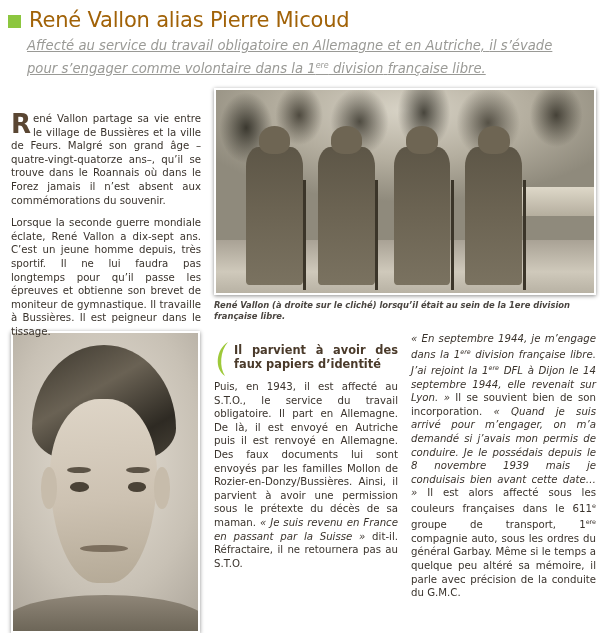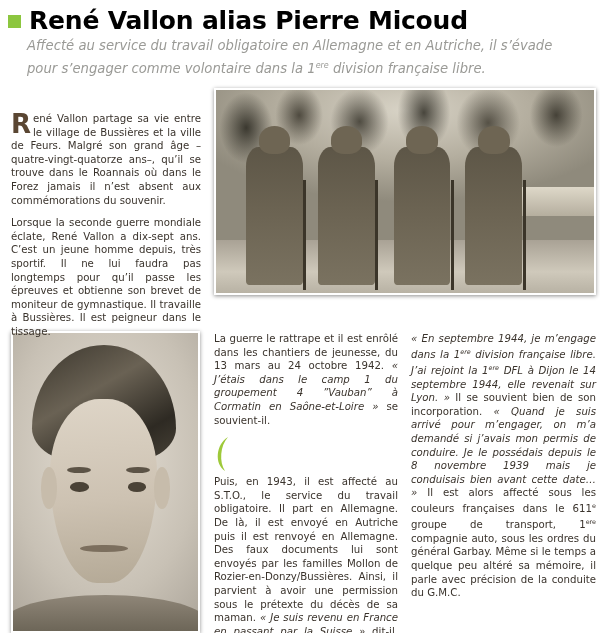--- a/index.html
+++ b/index.html
@@ -15,30 +15,31 @@
   
   .title-row{
     position:absolute;left:8px;top:6px;width:584px;height:28px;
     display:flex;align-items:center;gap:8px;
   }
   .title-bullet{
     width:13px;height:13px;background:#8cc63f;flex:0 0 auto;margin-top:2px;
   }
   .title-text{
     font-family:"DejaVu Sans","Liberation Sans",sans-serif;
-    font-weight:bold;font-size:25px;color:#000000;letter-spacing:-0.2px;
+    font-weight:normal;font-size:21px;color:#a16207;letter-spacing:-0.2px;
     white-space:nowrap;
   }
 
   
   .standfirst{
     position:absolute;left:27px;top:36px;width:545px;
     font-family:"DejaVu Sans","Liberation Sans",sans-serif;
     font-style:italic;font-size:13.2px;line-height:19.5px;
     color:#9a9a96;
+    text-decoration:underline;
   }
   .standfirst sup{font-size:8px;vertical-align:super;}
 
   
   .photo-group{
     position:absolute;left:214px;top:88px;width:382px;height:207px;
     background:
       linear-gradient(165deg,#b9b2a4 0%,#8d8madd 0%),
       #9a9488;
     border:2px solid #ffffff;
@@ -178,20 +179,21 @@
   <div class="photo-group">
     <div class="pg-sky"></div>
     <div class="pg-trees"></div>
     <div class="pg-wall"></div>
     <div class="pg-ground"></div>
     <div class="soldier s1"></div>
     <div class="soldier s2"></div>
     <div class="soldier s3"></div>
     <div class="soldier s4"></div>
   </div>
+  <div class="caption">René Vallon (à droite sur le cliché) lorsqu’il était au sein de la 1ere division française libre.</div>
 
   <div class="photo-portrait">
     <div class="pp-bg"></div>
     <div class="pp-hair"></div>
     <div class="pp-face"></div>
     <div class="pp-ear-l"></div>
     <div class="pp-ear-r"></div>
     <div class="pp-brow-l"></div>
     <div class="pp-brow-r"></div>
     <div class="pp-eye-l"></div>
@@ -203,30 +205,28 @@
   <div class="col col-left">
     <p>
       <span class="dropcap">R</span><span>ené Vallon partage sa vie entre le village de Bussières et la ville de Feurs. Malgré son grand âge –quatre-vingt-quatorze ans–, qu’il se trouve dans le Roannais où dans le Forez jamais il n’est absent aux commémorations du souvenir.</span>
     </p>
     <p>
       <span>Lorsque la seconde guerre mondiale éclate, René Vallon a dix-sept ans. C’est un jeune homme depuis, très sportif. Il ne lui faudra pas longtemps pour qu’il passe les épreuves et obtienne son brevet de moniteur de gymnastique. Il travaille à Bussières. Il est peigneur dans le tissage.</span>
     </p>
   </div>
 
   <div class="col col-mid">
-    <p>
-      <span>La guerre le rattrape et il est enrôlé dans les chantiers de jeunesse, du 13 mars au 24 octobre 1942. </span><i>« J’étais dans le camp 1 du groupement 4 ”Vauban” à Cormatin en Saône-et-Loire »</i><span> se souvient-il.</span>
-    </p>
 
     <div class="subhead">
       <span class="arc">
         <svg width="22" height="36" viewBox="0 0 22 36" xmlns="http://www.w3.org/2000/svg">
           <path d="M16 1 C4 8, 2 28, 13 35 C7 26, 8 10, 16 1 Z" fill="#9ec93a"></path>
         </svg>
       </span>
+      <span class="sh-text">Il parvient à avoir des faux papiers d’identité</span>
     </div>
 
     <p>
       <span>Puis, en 1943, il est affecté au S.T.O., le service du travail obligatoire. Il part en Allemagne. De là, il est envoyé en Autriche puis il est renvoyé en Allemagne. Des faux documents lui sont envoyés par les familles Mollon de Rozier-en-Donzy/Bussières. Ainsi, il parvient à avoir une permission sous le prétexte du décès de sa maman. </span><i>« Je suis revenu en France en passant par la Suisse »</i><span> dit-il. Réfractaire, il ne retournera pas au S.T.O.</span>
     </p>
 
   </div>
 
   <div class="col col-right">
     <p>

